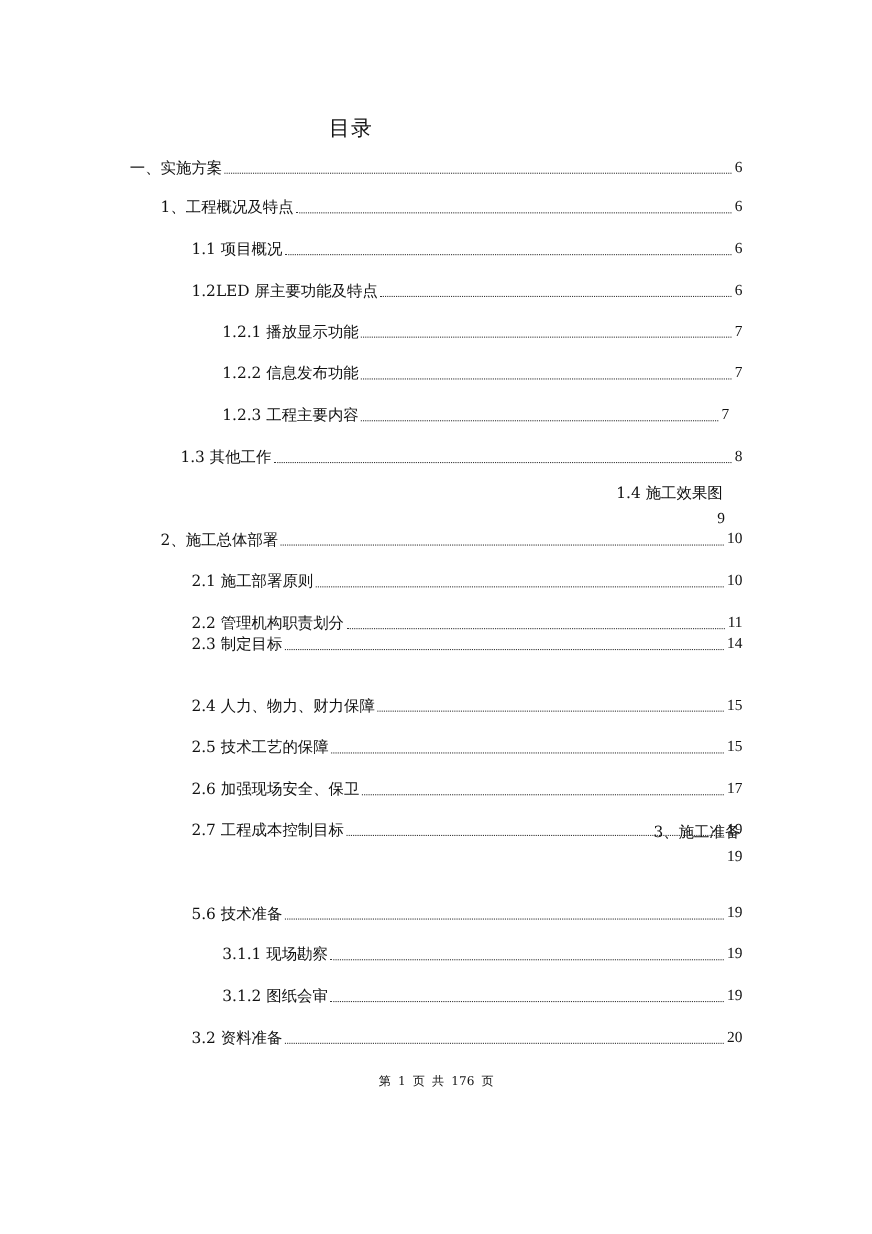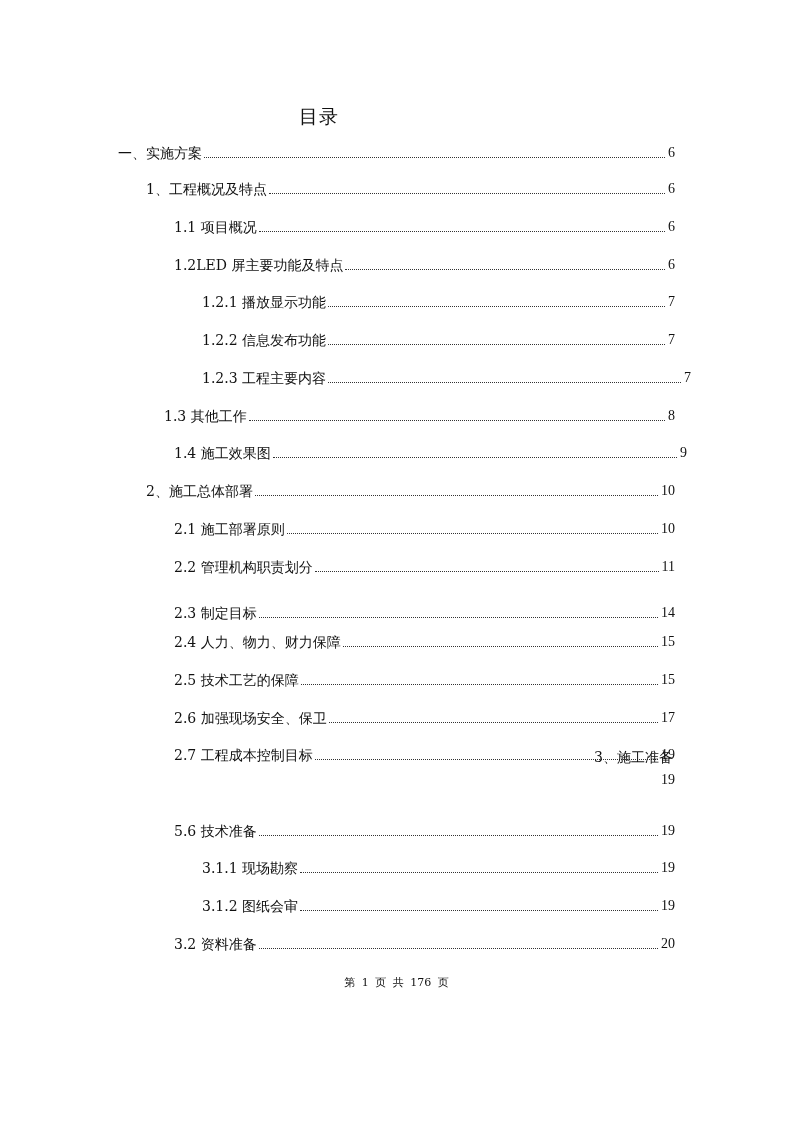--- a/index.html
+++ b/index.html
@@ -46,51 +46,51 @@
   <div class="entry" style="top:289px;left:202px;right:118px;">
     <span class="label">1.2.1 播放显示功能</span>
     <span class="dots"></span>
     <span class="page">7</span>
   </div>
   <div class="entry" style="top:327px;left:202px;right:118px;">
     <span class="label">1.2.2 信息发布功能</span>
     <span class="dots"></span>
     <span class="page">7</span>
   </div>
-  <div class="entry" style="top:365px;left:202px;right:102px;">
+  <div class="entry" style="top:365px;left:202px;right:130px;">
     <span class="label">1.2.3 工程主要内容</span>
     <span class="dots"></span>
     <span class="page">7</span>
   </div>
   <div class="entry" style="top:403px;left:164px;right:118px;">
     <span class="label">1.3 其他工作</span>
     <span class="dots"></span>
     <span class="page">8</span>
   </div>
-  <div class="entry" style="top:440px;left:174px;right:106px;">
+  <div class="entry" style="top:440px;left:174px;right:134px;flex-direction:column;">
     <span class="label">1.4 施工效果图</span>
     <span class="dots"></span>
     <span class="page">9</span>
   </div>
   <div class="entry" style="top:478px;left:146px;right:118px;">
     <span class="label">2、施工总体部署</span>
     <span class="dots"></span>
     <span class="page">10</span>
   </div>
   <div class="entry" style="top:516px;left:174px;right:118px;">
     <span class="label">2.1 施工部署原则</span>
     <span class="dots"></span>
     <span class="page">10</span>
   </div>
   <div class="entry" style="top:554px;left:174px;right:118px;">
     <span class="label">2.2 管理机构职责划分</span>
     <span class="dots"></span>
     <span class="page">11</span>
   </div>
-  <div class="entry" style="top:600px;left:174px;right:118px;">
+  <div class="entry" style="top:573px;left:174px;right:118px;">
     <span class="label">2.3 制定目标</span>
     <span class="dots"></span>
     <span class="page">14</span>
   </div>
   <div class="entry" style="top:629px;left:174px;right:118px;">
     <span class="label">2.4 人力、物力、财力保障</span>
     <span class="dots"></span>
     <span class="page">15</span>
   </div>
   <div class="entry" style="top:667px;left:174px;right:118px;">

